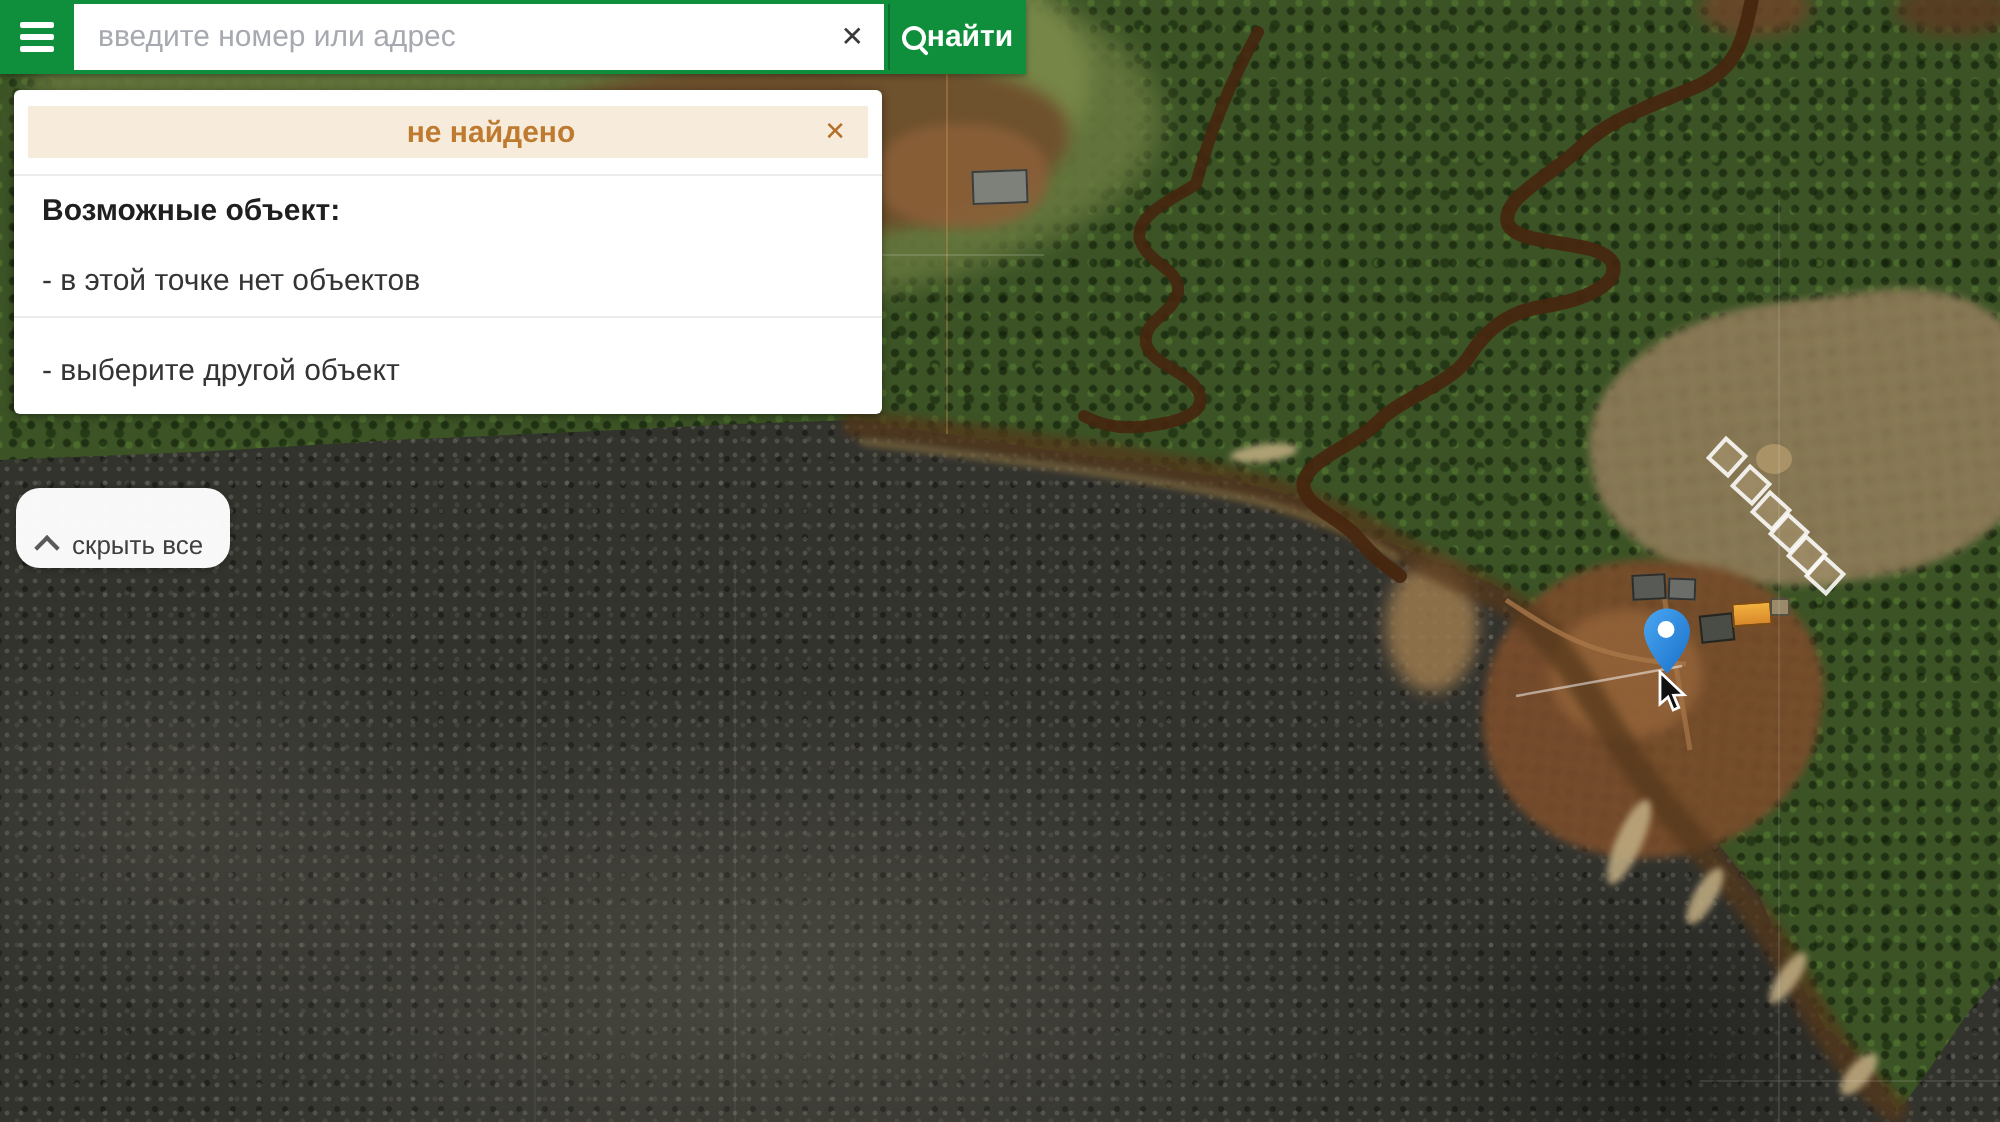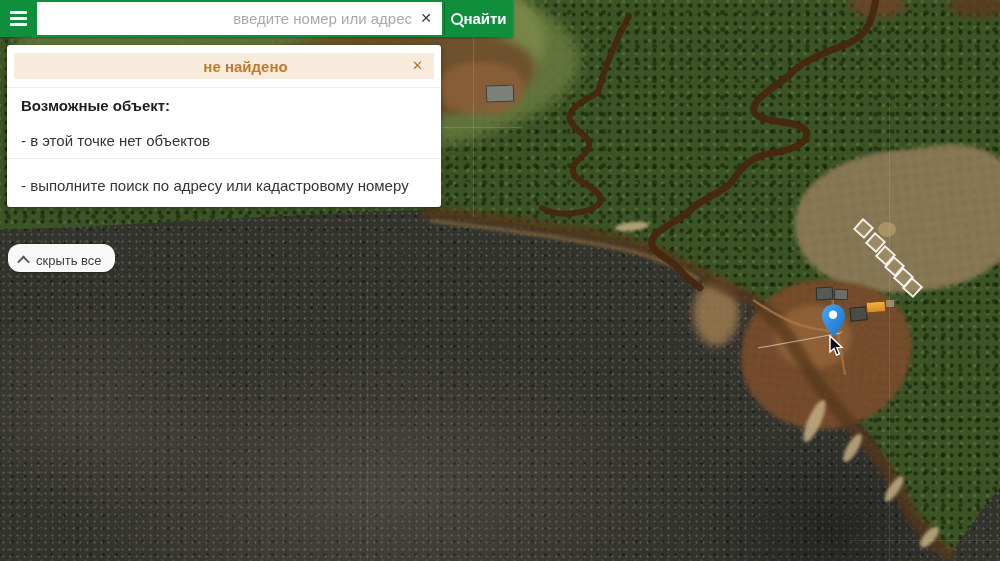--- a/index.html
+++ b/index.html
@@ -74,36 +74,36 @@
   .shore-band{filter:blur(2.5px);}
   .shallow{filter:blur(1.5px);}
   
   .pin{position:absolute;left:822px;top:304px;z-index:6;}
   .cursor{position:absolute;left:829px;top:335px;z-index:7;}
   
   .topbar{position:absolute;left:0;top:0;width:513px;height:37px;background:#0f8e3c;z-index:10;box-shadow:0 1px 3px rgba(0,0,0,.35);}
   .menu-btn{position:absolute;left:0;top:0;width:37px;height:37px;display:flex;flex-direction:column;align-items:center;justify-content:center;gap:3px;cursor:pointer;}
   .menu-btn .bar{width:17px;height:3px;background:#fff;border-radius:1px;}
   .search-wrap{position:absolute;left:37px;top:2px;width:405px;height:33px;background:#fff;}
-  .search-input{position:absolute;left:0;top:0;width:100%;height:100%;border:0;outline:none;padding:0 30px 0 12px;font:15px "Liberation Sans",sans-serif;color:#ec4899;box-sizing:border-box;background:transparent;text-align:right;}
+  .search-input{position:absolute;left:0;top:0;width:100%;height:100%;border:0;outline:none;padding:0 30px 0 12px;font:15px "Liberation Sans",sans-serif;color:#ec4899;box-sizing:border-box;background:transparent;}
   .search-input::placeholder{color:#a6aab0;}
   .clear-x{position:absolute;right:10px;top:8px;font-size:14px;font-weight:bold;color:#3a3a3a;cursor:pointer;line-height:17px;}
   .find-btn{position:absolute;left:444px;top:2px;width:69px;height:33px;background:#0f8e3c;border:0;display:flex;align-items:center;justify-content:center;gap:0;cursor:pointer;color:#fff;font:bold 15px "Liberation Sans",sans-serif;border-left:1px solid #0a6e2e;}
   .mag{width:8px;height:8px;border:2px solid #fff;border-radius:50%;position:relative;flex:0 0 auto;}
   .mag::after{content:"";position:absolute;width:2px;height:5px;background:#fff;left:8px;top:8px;transform:rotate(-45deg);border-radius:1px;}
   
   .panel{position:absolute;left:7px;top:45px;width:434px;background:#fff;border-radius:3px;z-index:10;box-shadow:0 1px 5px rgba(0,0,0,.4);padding:8px 0 12px;box-sizing:border-box;}
   .panel-head{margin:0 7px;height:26px;background:#f7ecdb;position:relative;display:flex;align-items:center;justify-content:center;font-weight:bold;font-size:15px;color:#be7a2e;padding-left:43px;}
   .panel-close{position:absolute;right:11px;top:5px;font-size:13px;font-weight:bold;color:#b5712c;cursor:pointer;}
   .sep{height:1px;background:#ececec;margin-top:8px;}
   .section{margin:9px 14px 0;}
   .sec-title{font-size:15px;font-weight:bold;color:#1f1f1f;}
   .sec-lines{margin-top:17px;font-size:15px;color:#343434;line-height:19px;}
   
-  .hide-all{position:absolute;left:8px;top:244px;height:24px;padding:4px 13px 0 11px;border-radius:12px;background:rgba(255,255,255,.97);display:flex;align-items:center;gap:8px;z-index:10;cursor:pointer;box-shadow:0 1px 3px rgba(0,0,0,.3);}
+  .hide-all{position:absolute;left:8px;top:244px;height:24px;padding:16px 13px 0 11px;border-radius:12px;background:rgba(255,255,255,.97);display:flex;align-items:center;gap:8px;z-index:10;cursor:pointer;box-shadow:0 1px 3px rgba(0,0,0,.3);}
   .chevron-up{width:7px;height:7px;border-left:2px solid #5a5a5a;border-top:2px solid #5a5a5a;transform:rotate(45deg) translate(1px,1px);}
   .hide-all span.lbl{font-size:13px;color:#3f3f3f;}
 </style>
 </head>
 <body>
 
 <div id="map">
   <div class="water-base"></div>
   <div class="water-light wl1"></div>
   <div class="water-light wl2"></div>
@@ -199,21 +199,21 @@
   <div class="sep"></div>
   <div class="section">
     <div class="sec-title">Возможные объект:</div>
     <div class="sec-lines">
       <div>- в этой точке нет объектов</div>
     </div>
   </div>
   <div class="sep"></div>
   <div class="section">
     <div class="sec-lines">
-      <div>- выполните поиск по адресу или кадастровому номеру</div>
+      <div>- выберите другой объект</div>
     </div>
   </div>
 </div>
 
 <div class="hide-all">
   <span class="chevron-up"></span>
   <span class="lbl">скрыть все</span>
 </div>
 
 </body></html>

